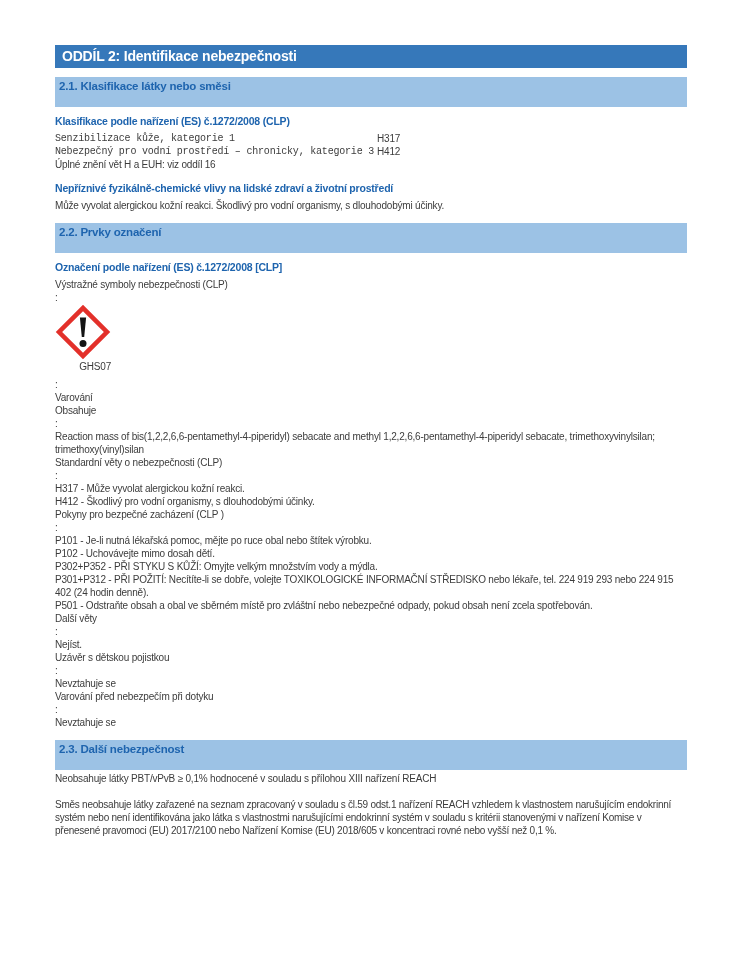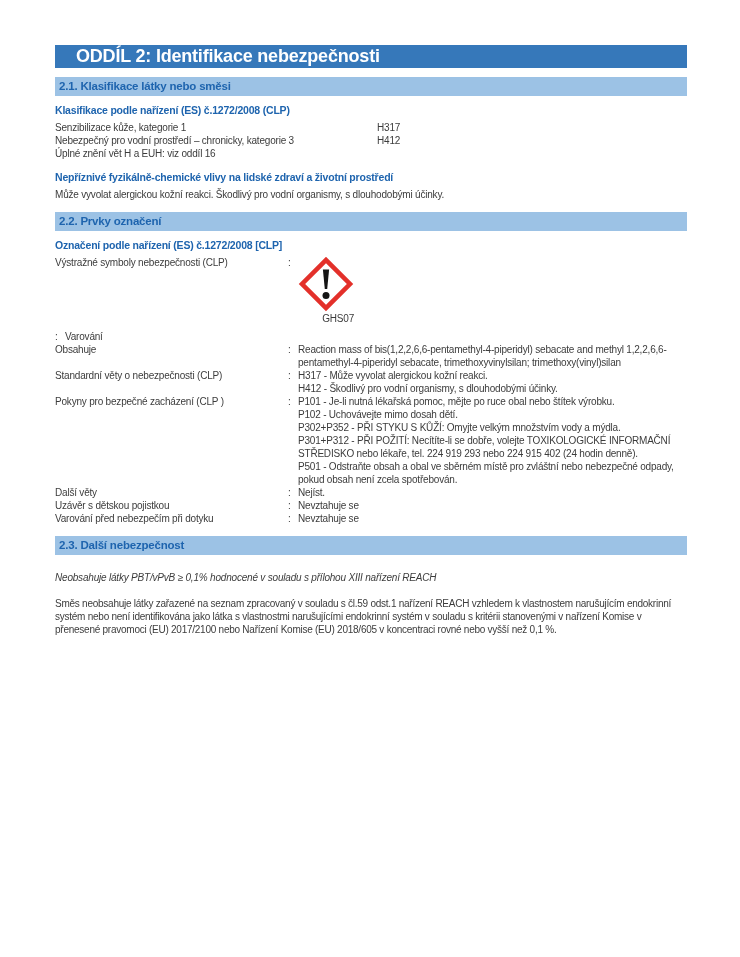--- a/index.html
+++ b/index.html
@@ -13,50 +13,50 @@
   html,body{background:#ffffff;}
   body{
     width:740px;height:957px;overflow:hidden;
     font-family:"Liberation Sans","DejaVu Sans",sans-serif;
     color:var(--body_text);
     font-size:10px;letter-spacing:-0.2px;
   }
   .page{padding:45px 53px 0 55px;}
   .header-bar{
     background:var(--header_bar);color:#ffffff;
-    font-weight:bold;font-size:18px;
-    height:23px;line-height:23px;padding-left:21px;
+    font-weight:bold;font-size:14px;
+    height:23px;line-height:23px;padding-left:7px;
   }
   .sub-bar{
     background:var(--subheader_bar);color:var(--heading_blue);
     font-weight:bold;font-size:11.5px;
-    height:19px;line-height:19px;padding-left:4px;
+    height:30px;line-height:19px;padding-left:4px;
   }
   .sub-bar.first{margin-top:9px;}
   .sub-bar.later{margin-top:11px;}
   .blue-heading{
     color:var(--heading_blue);font-weight:bold;font-size:10.5px;
     margin:8px 0 5px 0;
   }
   .line{line-height:13px;}
   .hrow{display:flex;line-height:13px;}
-  .hrow .cname{width:322px;flex-shrink:0;}
+  .hrow .cname{width:322px;flex-shrink:0;font-family:Liberation Mono, monospace;}
   .adverse-heading{margin-top:11px;}
   .adverse-text{margin-top:4px;line-height:13px;}
-  .kv{display:flex;line-height:13px;align-items:flex-start;}
+  .kv{display:flex;line-height:13px;align-items:flex-start;flex-direction:column;}
   .kv-label{width:233px;flex-shrink:0;}
   .kv-colon{width:10px;flex-shrink:0;text-align:left;}
   .kv-vals{flex:1;}
   .kv-val{line-height:13px;}
   .picto-row{margin-top:4px;margin-bottom:5px;}
   .picto-block{width:56px;text-align:center;}
   .ghs-diamond{display:block;}
   .ghs-diamond rect{stroke:var(--pictogram_red);}
   .picto-caption{line-height:12px;margin-top:1px;text-align:right;}
-  .s23-line{margin-top:16px;line-height:13px;font-style:italic;}
+  .s23-line{margin-top:2px;line-height:13px;}
   .s23-para{margin-top:13px;line-height:13px;letter-spacing:-0.25px;}
 </style>
 </head>
 <body>
 
 <div class="page">
 
   <div class="header-bar">
     <span>ODDÍL 2: Identifikace nebezpečnosti</span>
   </div>

